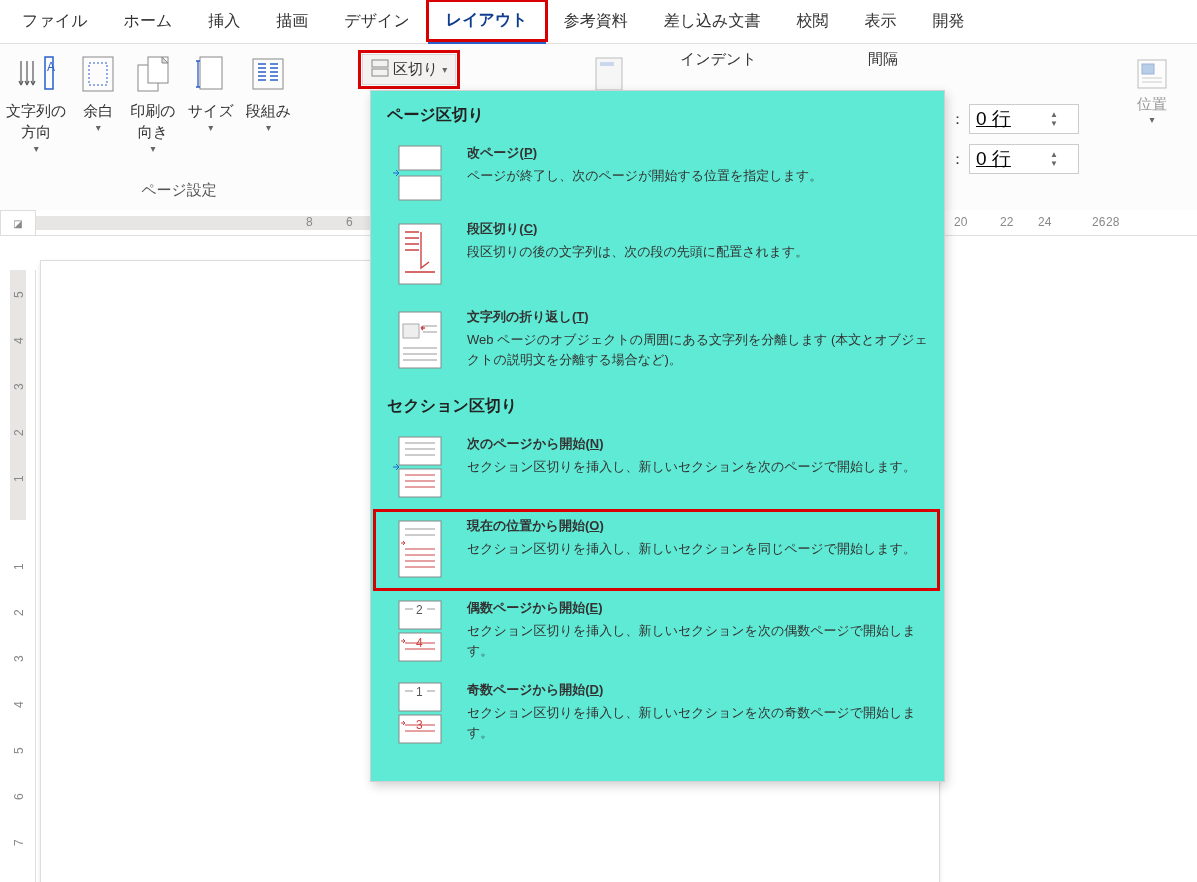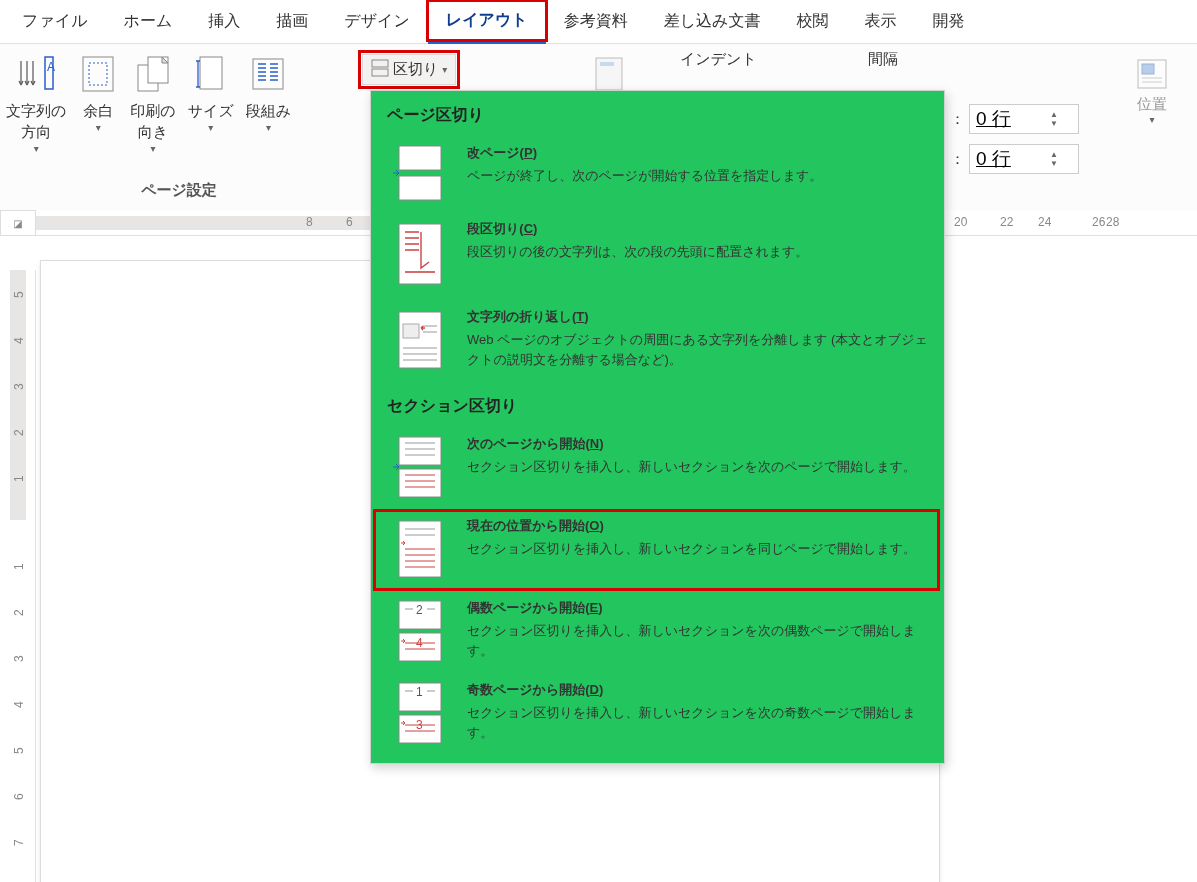--- a/index.html
+++ b/index.html
@@ -67,21 +67,20 @@
     display: flex; align-items: center; justify-content: center;
     margin-bottom: 6px;
   }
   .group-label {
     position: absolute;
     bottom: 10px;
     left: 0; right: 0;
     text-align: center;
     font-size: 15px;
     color: #555;
-    font-weight: bold;
   }
   .page-setup-area {
     width: 358px;
     height: 100%;
     display: flex;
     align-items: flex-start;
     padding-top: 6px;
     position: relative;
   }
   .breaks-btn {
@@ -191,25 +190,25 @@
     background:#fff;
     border:1px solid #dcdcdc;
     box-shadow: 0 2px 4px rgba(0,0,0,0.1);
   }
 
   
   .breaks-menu {
     position: absolute;
     left: 370px; top: 90px;
     width: 575px;
-    background:#22c55e;
+    background:#5eead4;
     border:1px solid #d0d0d0;
     box-shadow: 2px 4px 10px rgba(0,0,0,0.18);
     z-index: 50;
-    padding-bottom: 8px;
+    padding-bottom: 26px;
   }
   .menu-cat {
     font-weight:700;
     font-size:16px;
     padding: 14px 16px 10px 16px;
     color:#222;
   }
   .menu-item {
     display:flex;
     align-items:flex-start;

